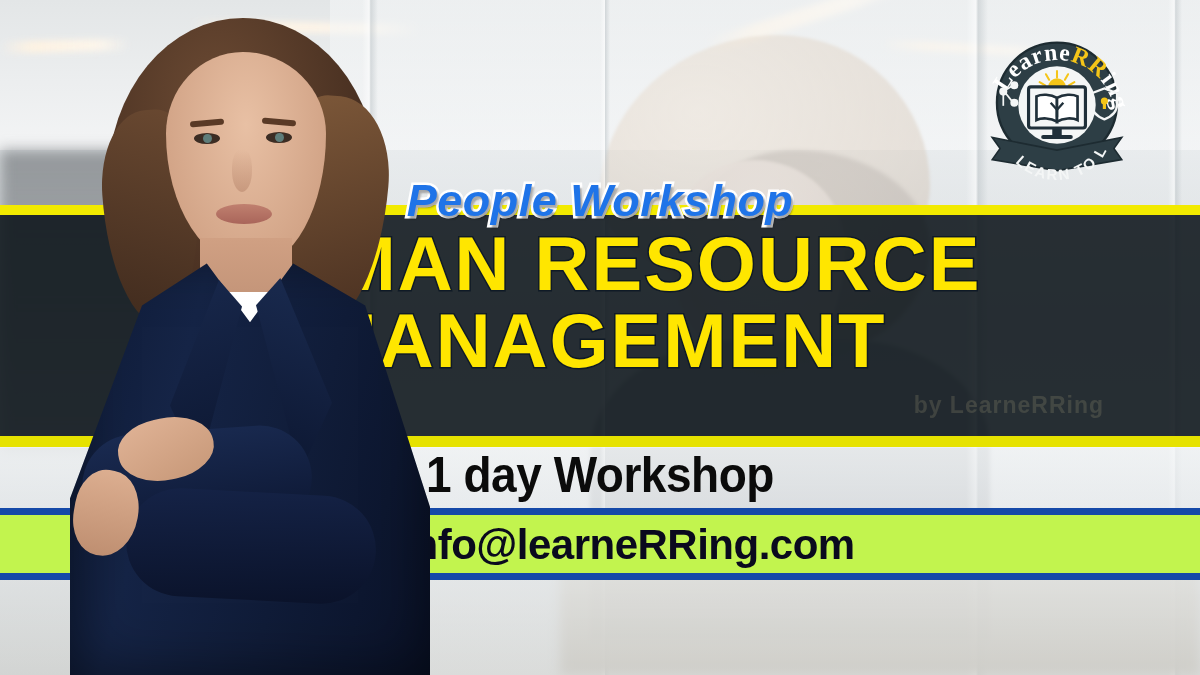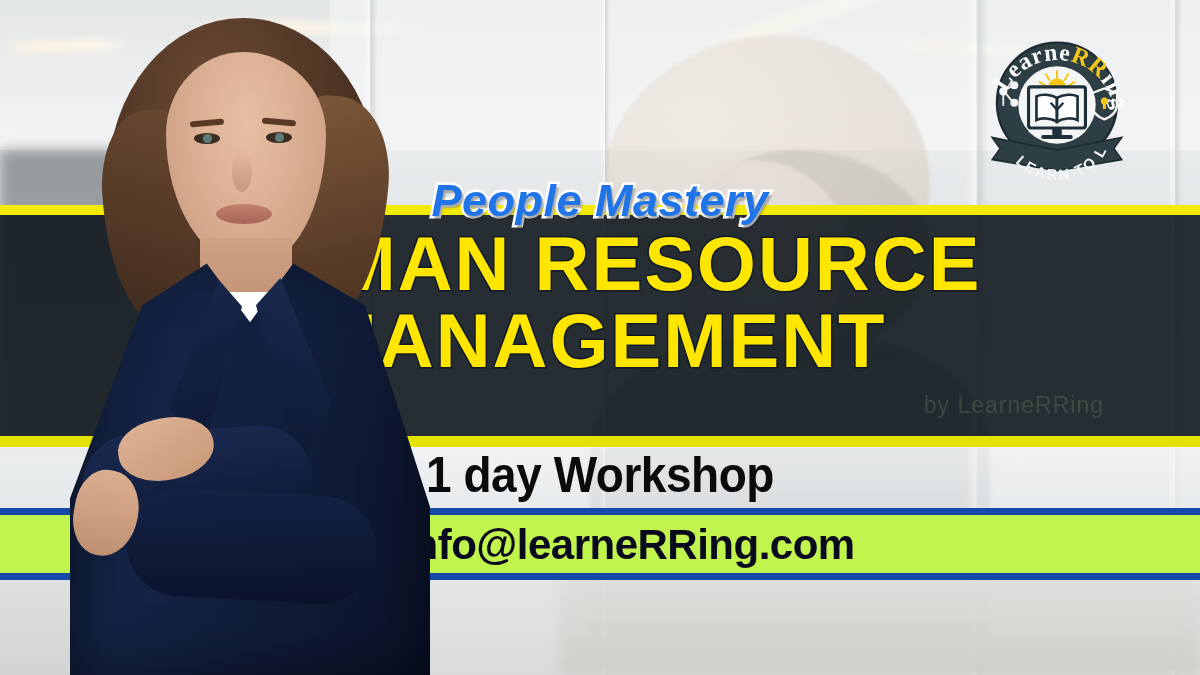--- a/index.html
+++ b/index.html
@@ -264,21 +264,21 @@
     -webkit-text-stroke: 3px #0f1a26;
     paint-order: stroke fill;
   }
   .title-l1 { font-size: 76px; display: block; }
   .title-l2 { font-size: 76px; display: block; margin-top: 4px; }
 
   .by-credit {
     position: absolute; right: 96px; top: 392px;
     z-index: 30;
     font-size: 23px;
-    font-weight: normal;
+    font-weight: bold;
     color: rgba(205,196,150,.17);
     letter-spacing: 1px;
   }
   .workshop {
     position: absolute; left: 0; right: 0; top: 446px;
     text-align: center;
     z-index: 30;
     font-size: 50px;
     font-weight: bold;
     color: #0b0b0b;
@@ -327,21 +327,21 @@
   <div class="mullion m4"></div>
   <div class="desk-blur"></div>
 
   <div class="bar-yellow-top"></div>
   <div class="dark-panel"></div>
   <div class="bar-yellow-mid"></div>
   <div class="light-strip"></div>
   <div class="bottom-strip"></div>
   <div class="email-bar"></div>
 
-  <div class="people-mastery">People Mastery</div>
+  <div class="people-mastery">People Workshop</div>
 
   <div class="title-block">
     <span class="title-l1">HUMAN RESOURCE</span>
     <span class="title-l2">MANAGEMENT</span>
   </div>
 
   <div class="by-credit">by LearneRRing</div>
 
   <div class="workshop">1 day Workshop</div>
 

